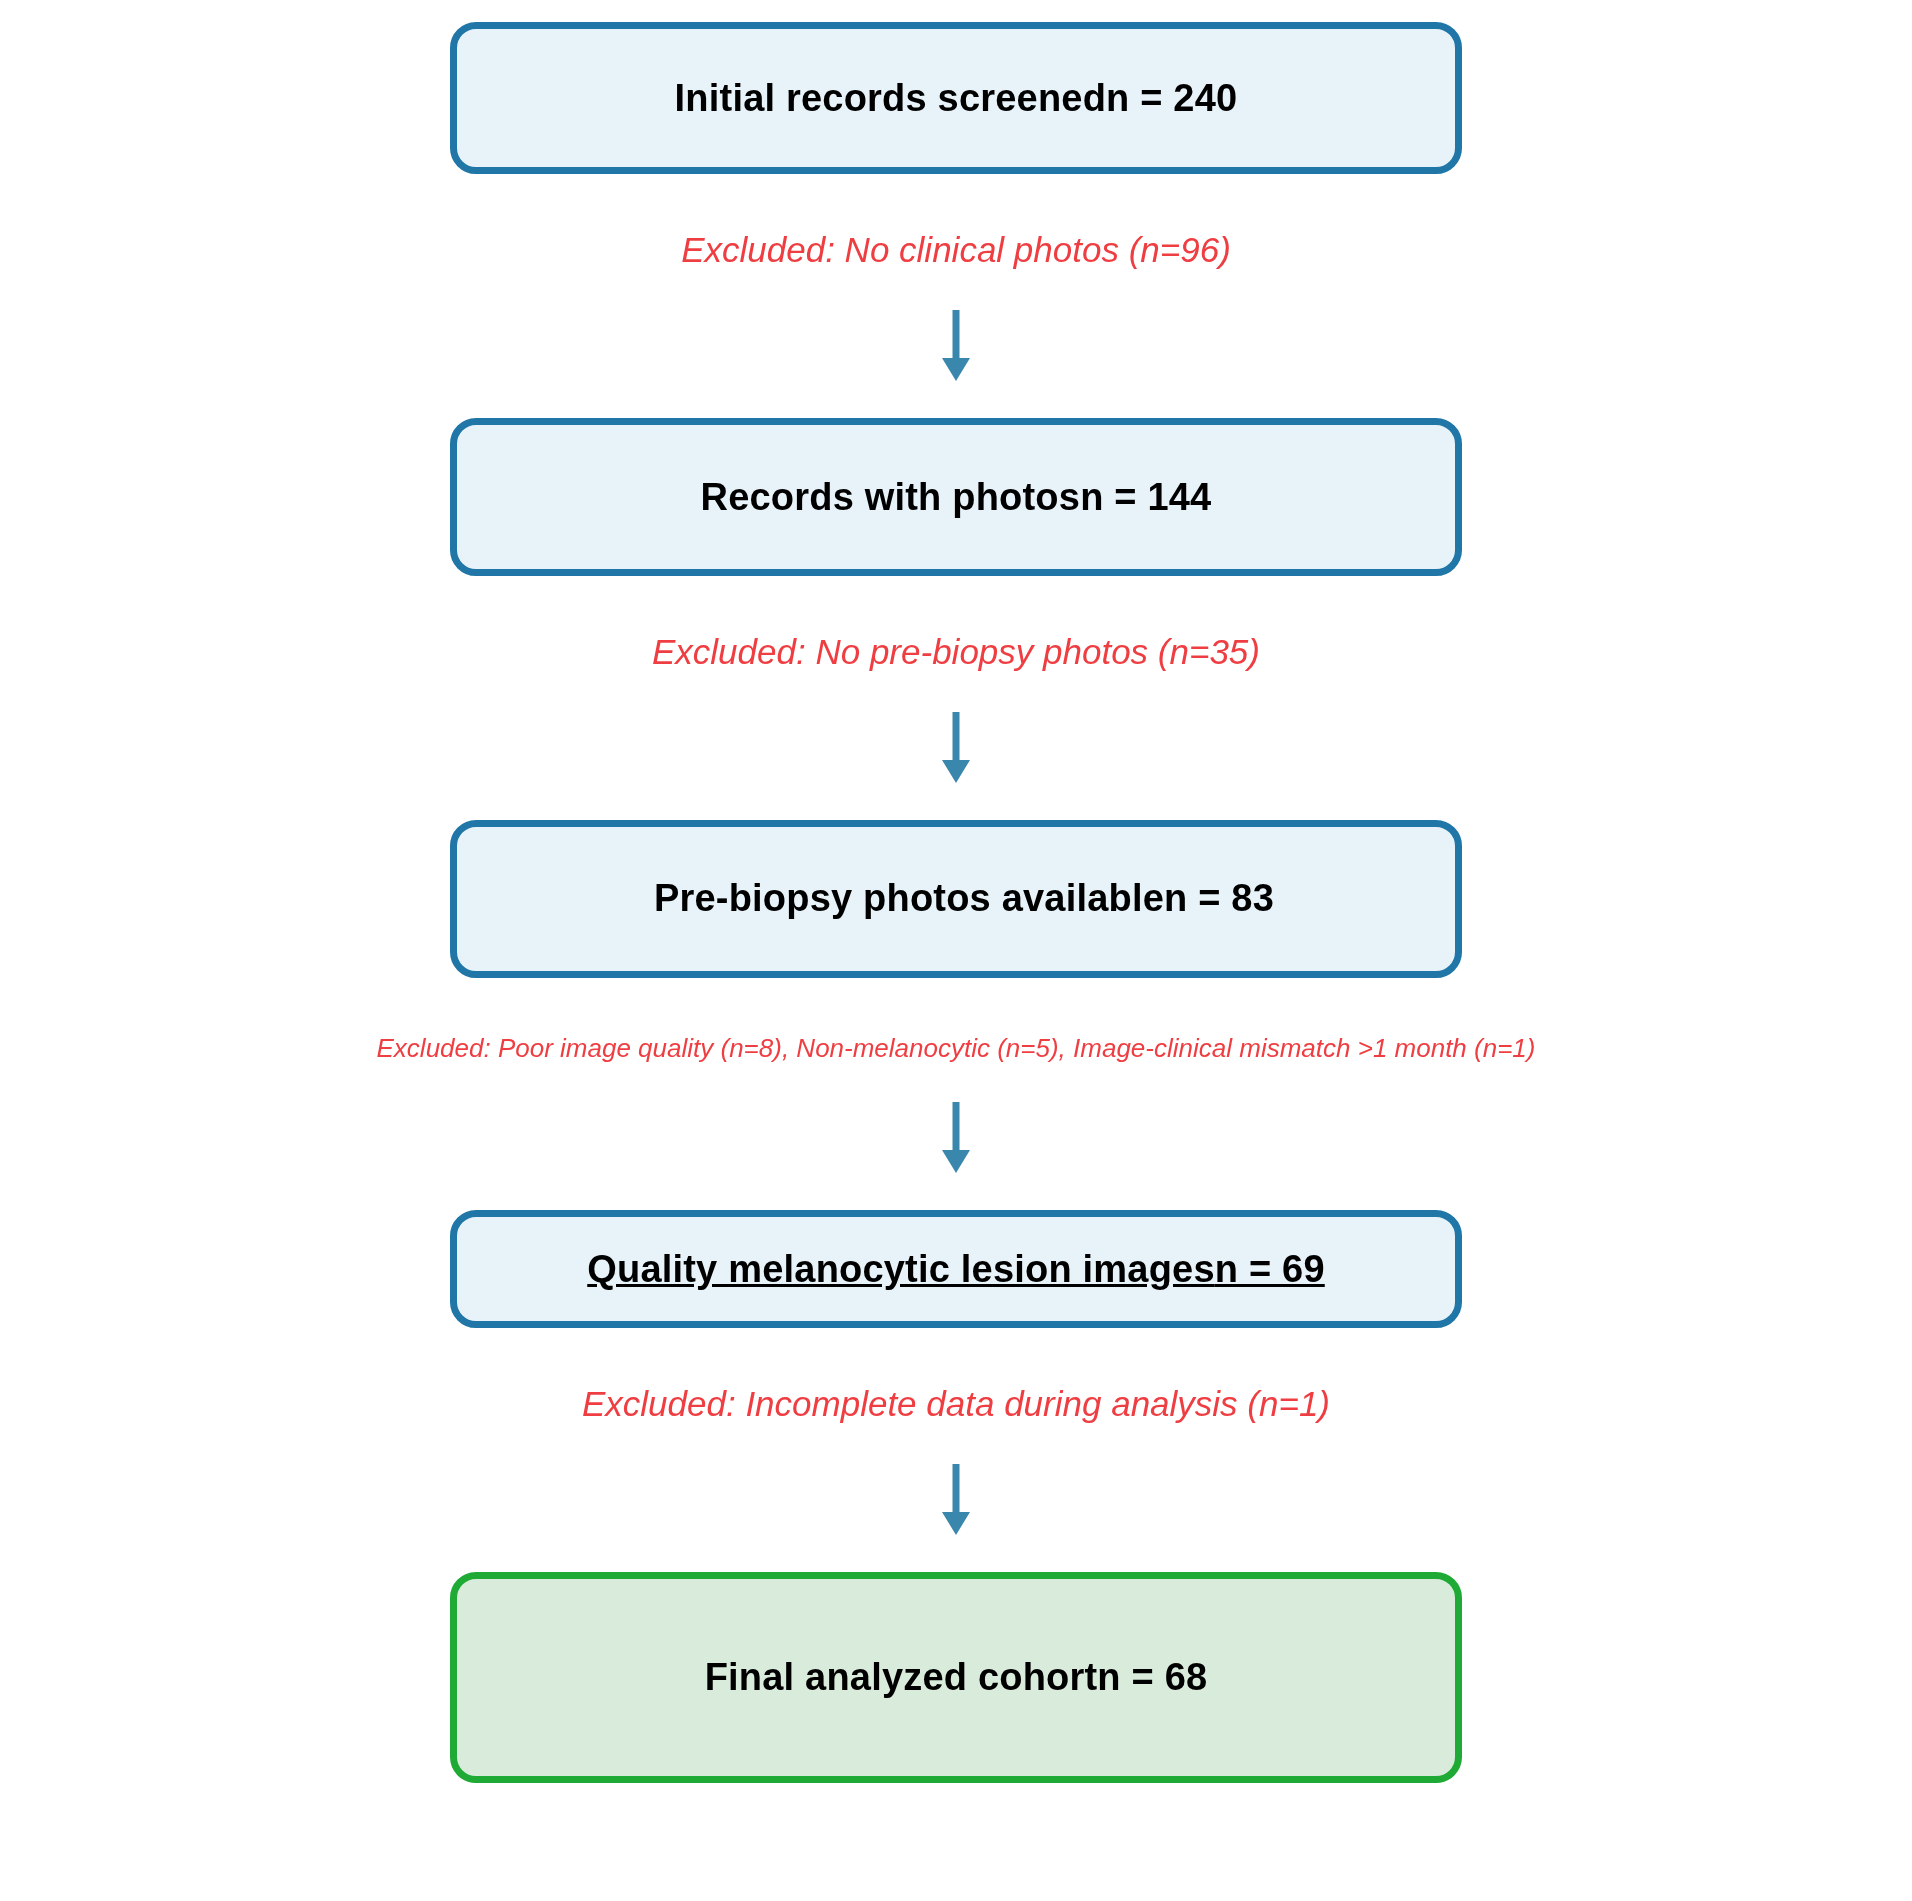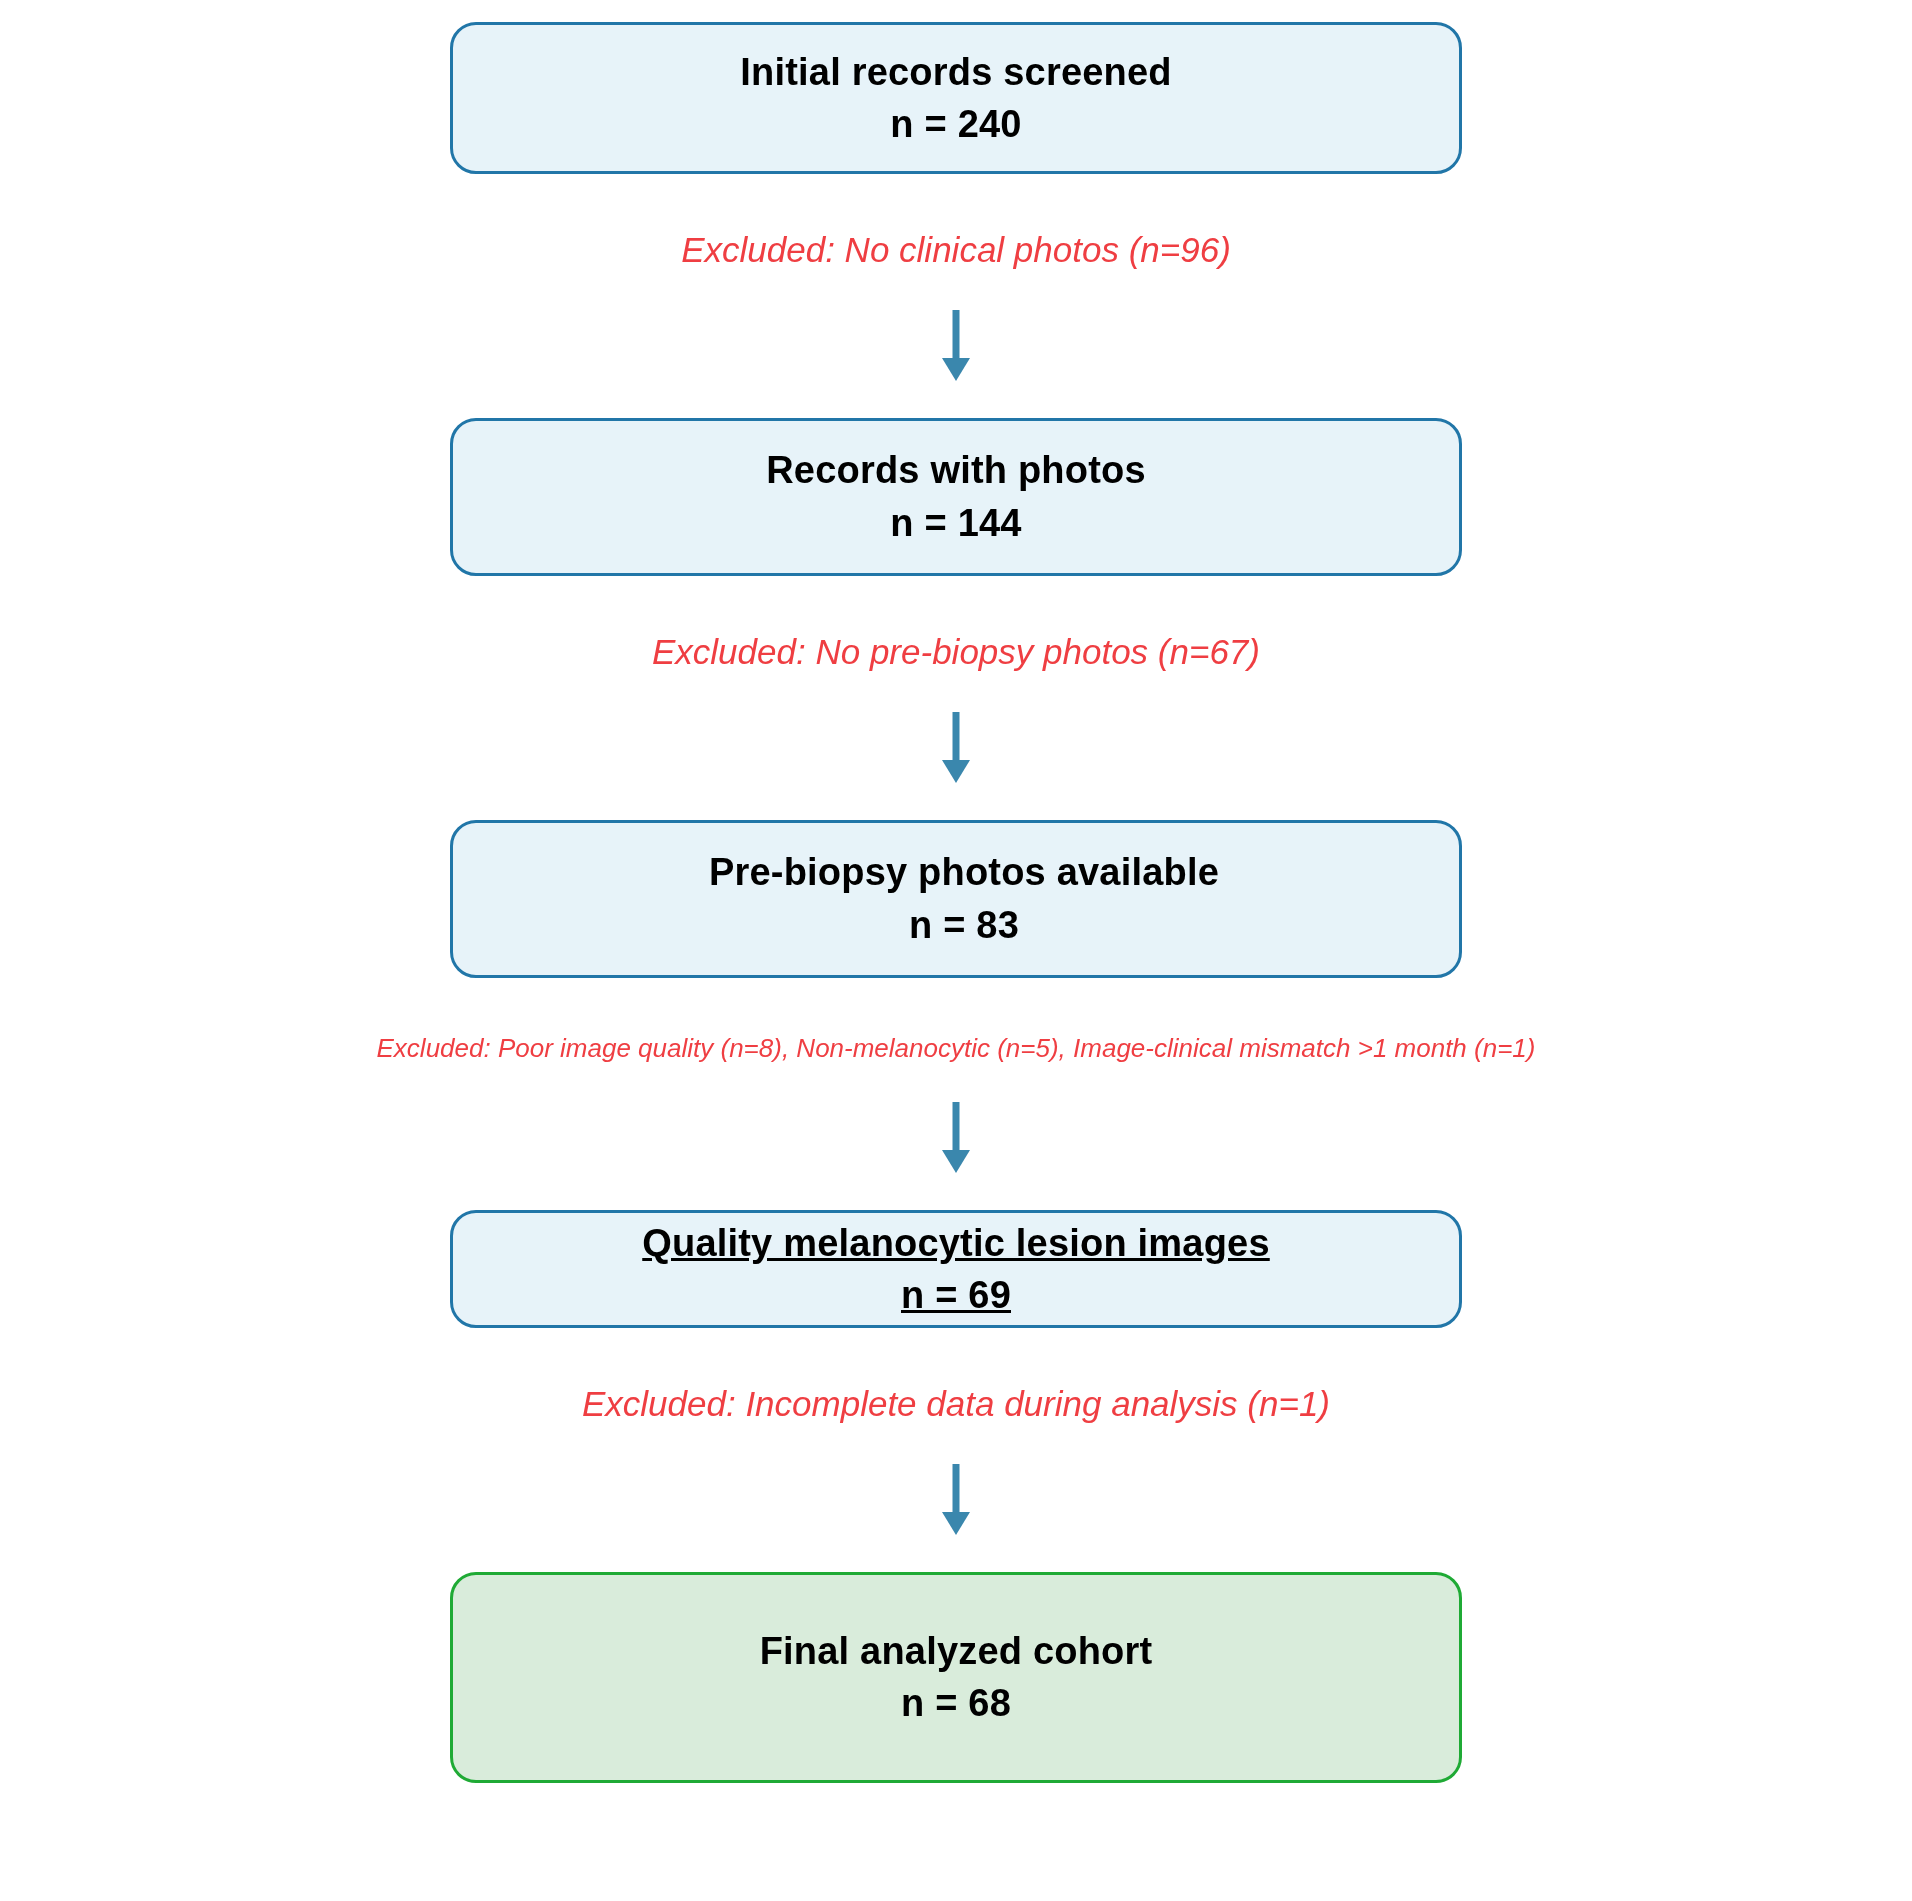--- a/index.html
+++ b/index.html
@@ -22,25 +22,25 @@
     flex-direction: column;
     align-items: center;
     box-sizing: border-box;
     padding-top: 22px;
   }
 
   
   .node-box {
     width: 1012px;
     box-sizing: border-box;
-    border: 3px solid #a21caf;
+    border: 7px solid #a21caf;
     border-radius: 26px;
     background: #e7f3f9;
     display: flex;
-    flex-direction: column;
+    flex-direction: row;
     align-items: center;
     justify-content: center;
     text-align: center;
     color: #000000;
     font-weight: bold;
     font-size: 38px;
     line-height: 1.38;
     letter-spacing: 0.2px;
   }
   .node-box.blue {
@@ -117,21 +117,21 @@
 
   <div class="gap-c"></div>
 
   <div class="node-box blue h-box-2">
     <span class="node-title">Records with photos</span>
     <span class="node-count">n = 144</span>
   </div>
 
   <div class="gap-a"></div>
 
-  <div class="exclusion-label">Excluded: No pre-biopsy photos (n=67)</div>
+  <div class="exclusion-label">Excluded: No pre-biopsy photos (n=35)</div>
 
   <div class="gap-b"></div>
 
   <span class="arrow">
     <svg width="34" height="72" viewBox="0 0 34 72" xmlns="http://www.w3.org/2000/svg">
       <line x1="17" y1="0" x2="17" y2="58" stroke="#3a87ad" stroke-width="7"></line>
       <path d="M17 71 L3 48 L31 48 Z" fill="#3a87ad"></path>
     </svg>
   </span>
 

